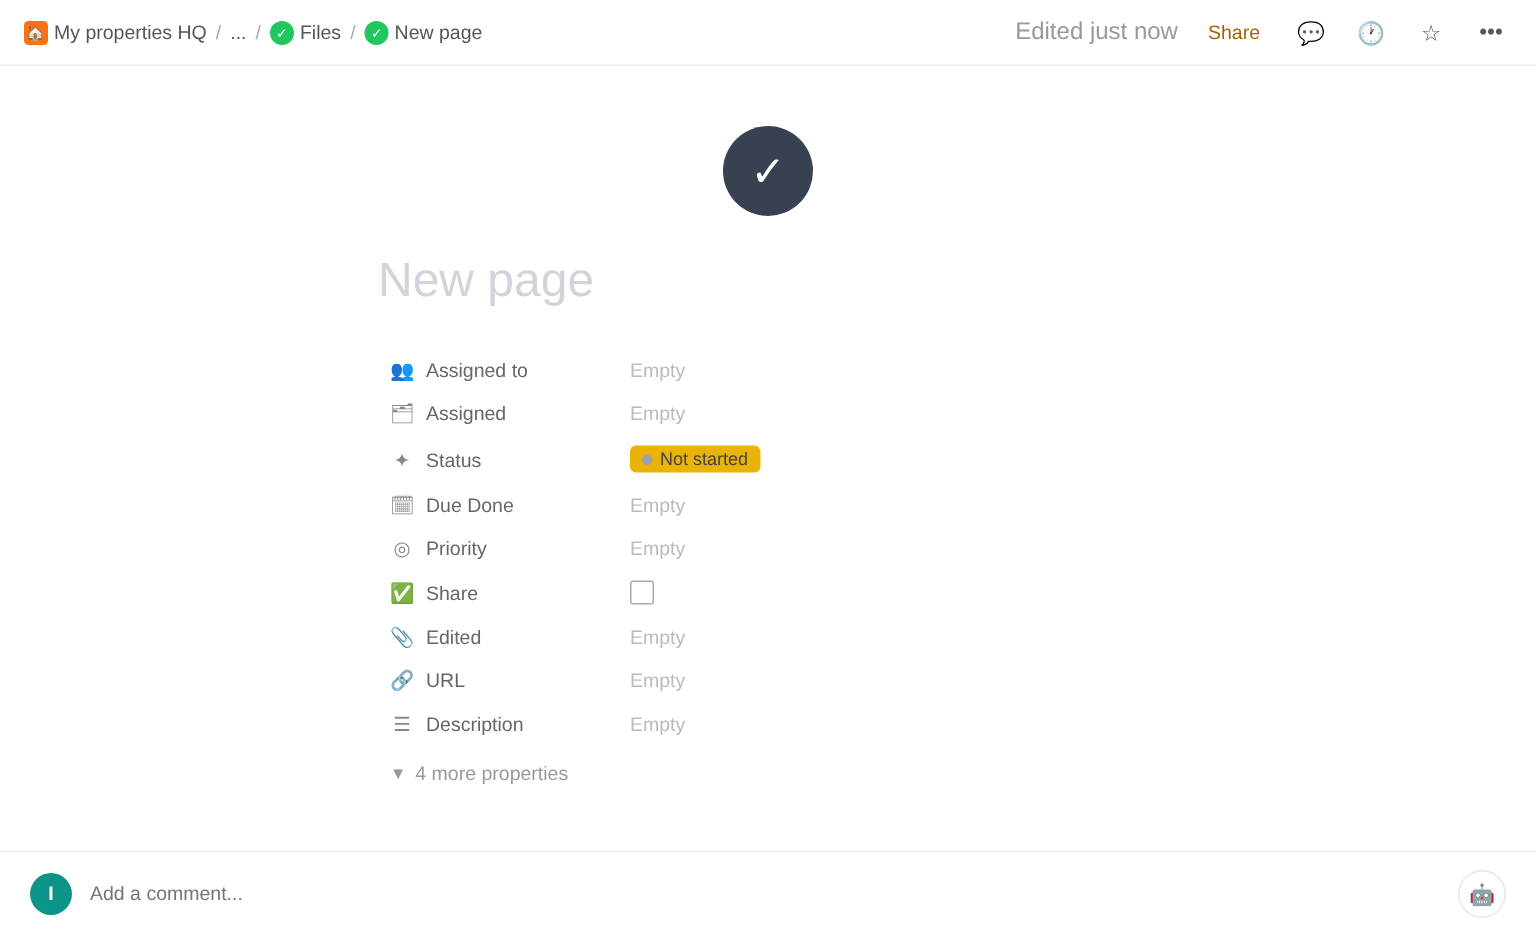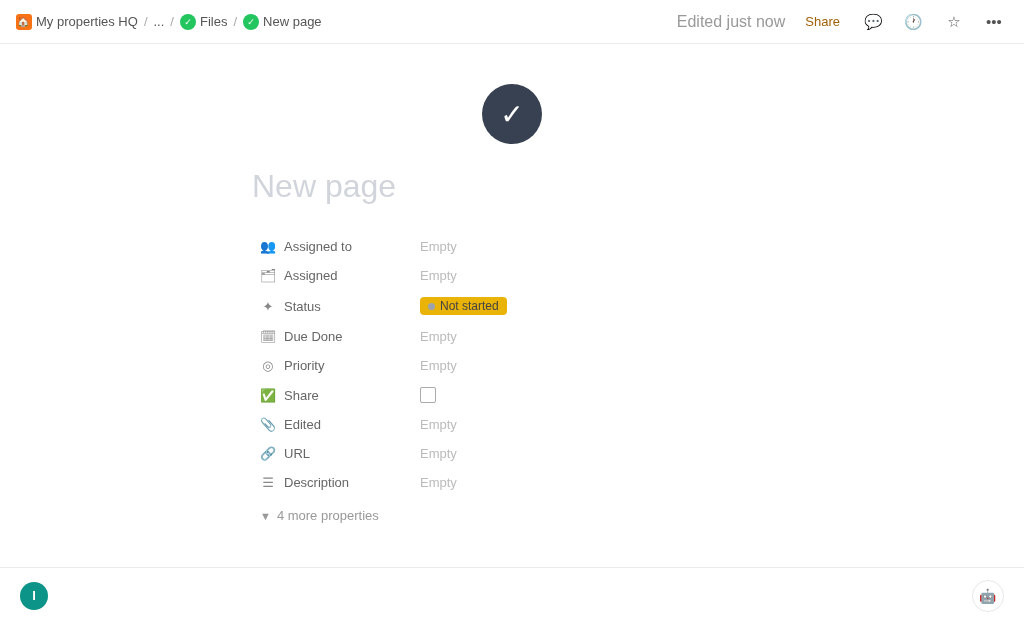--- a/index.html
+++ b/index.html
@@ -353,14 +353,15 @@
     <div class="more-properties">
       <span style="font-size:11px;">▼</span>
       <span>4 more properties</span>
     </div>
 
   </div>
 </div>
 
 <div class="comment-bar">
   <div class="comment-avatar">I</div>
+  <input class="comment-input" type="text" placeholder="Add a comment..." style="">
   <div class="chat-bot-icon" title="AI Assistant">🤖</div>
 </div>
 
 </body></html>

